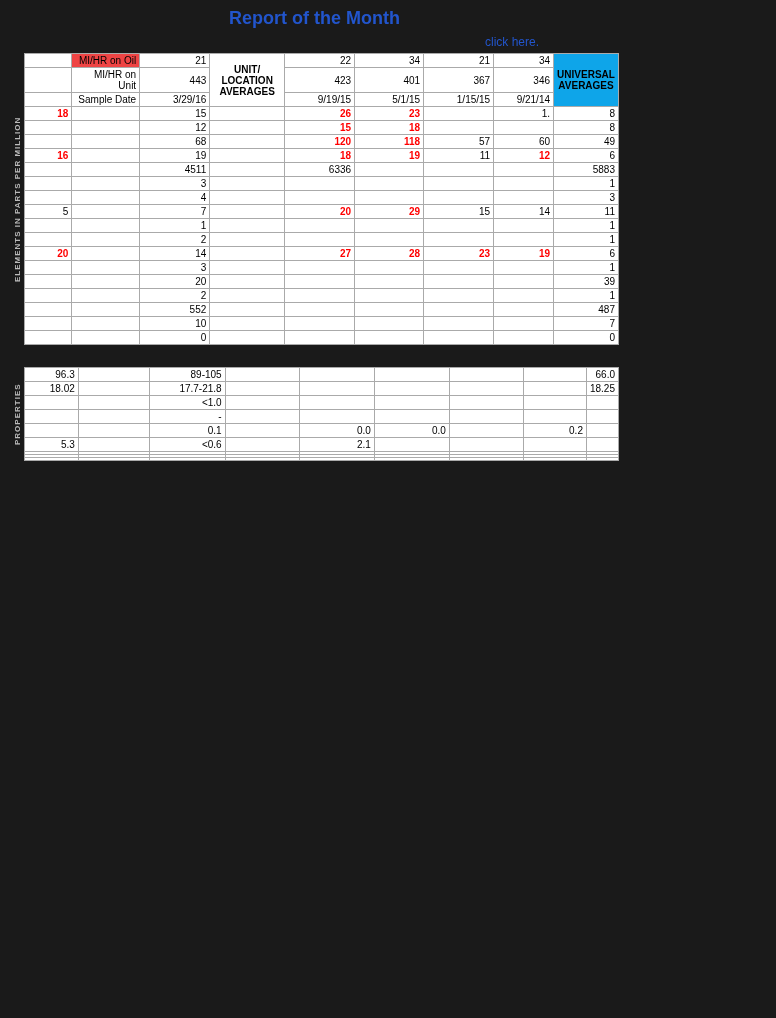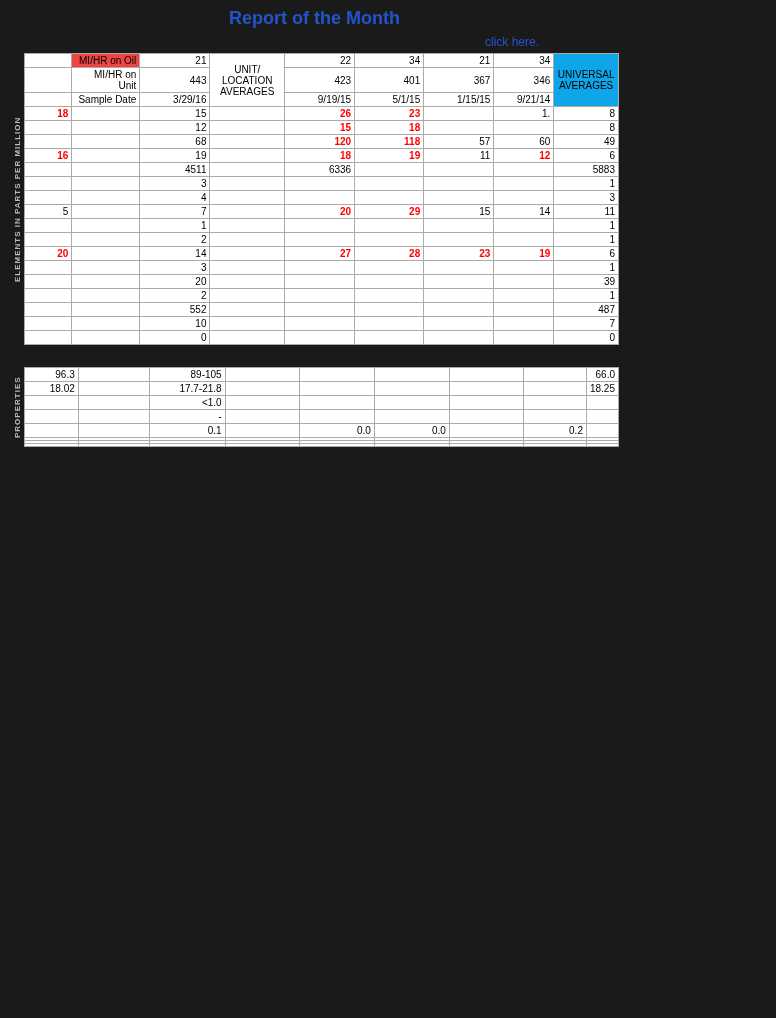--- a/index.html
+++ b/index.html
@@ -38,21 +38,21 @@
       border-collapse: collapse;
       background: white;
       width: 100%;
     }
     .full-table td, .full-table th {
       border: 1px solid #aaa;
       padding: 1px 3px;
       font-size: 10px;
     }
     .full-table .right { text-align: right; }
-    .full-table .bold { font-weight: normal; }
+    .full-table .bold { font-weight: bold; }
     .universal-header {
       background: #0ea5e9;
       font-size: 9px;
       font-weight: bold;
       text-align: center;
       vertical-align: middle;
       width: 65px;
     }
     .unit-loc-cell {
       font-size: 9px;
@@ -395,20 +395,31 @@
               <td class="right"></td>
               <td class="right">0.1</td>
               <td class="right"></td>
               <td class="right">0.0</td>
               <td class="right">0.0</td>
               <td class="right"></td>
               <td class="right">0.2</td>
               <td class="right"></td>
             </tr>
             <tr>
+              <td class="right">5.3</td>
+              <td class="right"></td>
+              <td class="right">&lt;0.6</td>
+              <td class="right"></td>
+              <td class="right">2.1</td>
+              <td class="right"></td>
+              <td class="right"></td>
+              <td class="right"></td>
+              <td class="right"></td>
+            </tr>
+            <tr>
               <td class="right"></td>
               <td class="right"></td>
               <td class="right"></td>
               <td class="right"></td>
               <td class="right"></td>
               <td class="right"></td>
               <td class="right"></td>
               <td class="right"></td>
               <td class="right"></td>
             </tr>

